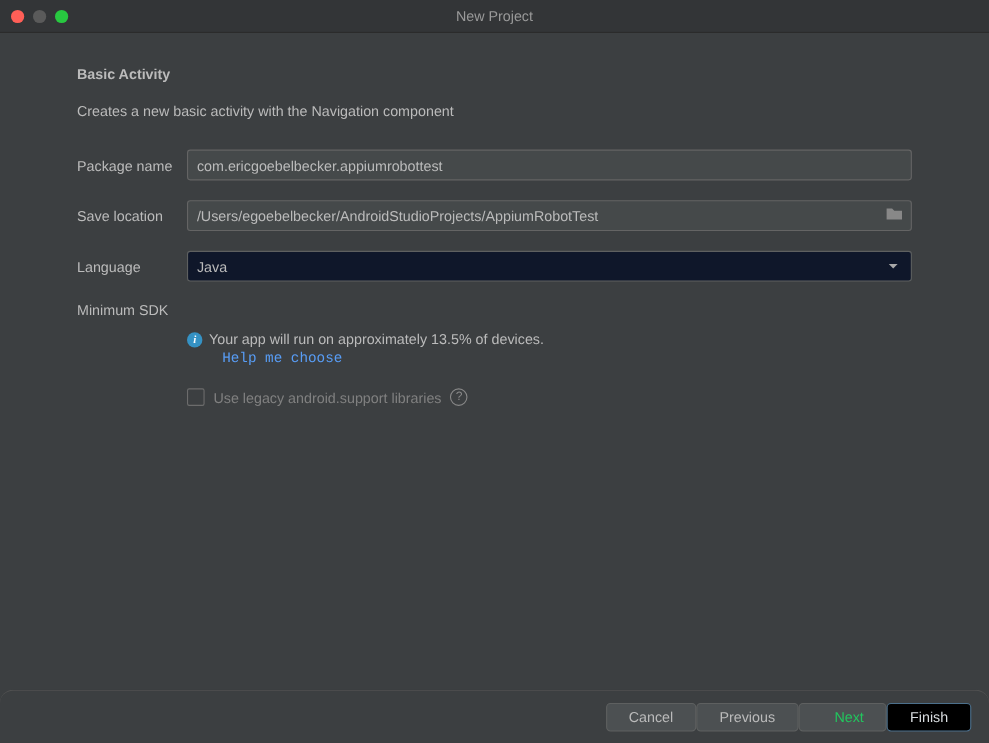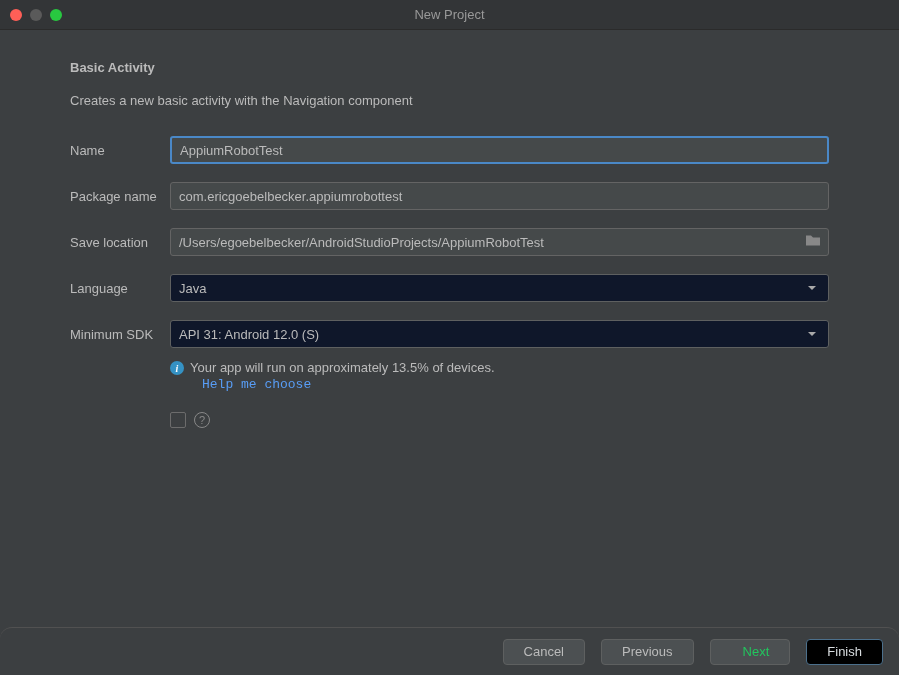--- a/index.html
+++ b/index.html
@@ -205,21 +205,21 @@
       position: absolute;
       bottom: 0;
       left: 0;
       right: 0;
       height: 48px;
       border-top: 1px solid #515151;
       display: flex;
       align-items: center;
       justify-content: flex-end;
       padding: 0 16px;
-      gap: 16px;
+      gap: 0;
       border-radius: 12px;
     }
     .btn {
       height: 26px;
       padding: 0 20px;
       border-radius: 4px;
       border: 1px solid #5e6060;
       background: #4c5052;
       color: #bbbbbb;
       font-size: 13px;
@@ -248,26 +248,20 @@
     <div class="traffic-light tl-min"></div>
     <div class="traffic-light tl-max"></div>
   </div>
   <div class="title">New Project</div>
 </div>
 
 <div class="content">
   <div class="heading">Basic Activity</div>
   <div class="description">Creates a new basic activity with the Navigation component</div>
 
-  <div class="form-row">
-    <div class="form-label">Name</div>
-    <div class="form-field">
-      <input class="text-input focused" value="AppiumRobotTest" style="">
-    </div>
-  </div>
 
   <div class="form-row">
     <div class="form-label">Package name</div>
     <div class="form-field">
       <input class="text-input" value="com.ericgoebelbecker.appiumrobottest" style="">
     </div>
   </div>
 
   <div class="form-row">
     <div class="form-label">Save location</div>
@@ -286,42 +280,37 @@
     <div class="form-field">
       <div class="select-input">
         <span>Java</span>
         <span class="chevron-down"></span>
       </div>
     </div>
   </div>
 
   <div class="form-row">
     <div class="form-label">Minimum SDK</div>
-    <div class="form-field">
-      <div class="select-input">
-        <span>API 31: Android 12.0 (S)</span>
-        <span class="chevron-down"></span>
-      </div>
-    </div>
   </div>
 
   <div class="info-section">
     <div class="info-row">
       <div class="info-icon">i</div>
       <div class="info-text">
         <span>Your app will run on approximately</span>
         <span class="bold">13.5%</span>
         <span>of devices.</span>
       </div>
     </div>
     <span class="help-link">Help me choose</span>
   </div>
 
   <div class="checkbox-row">
     <div class="checkbox"></div>
+    <span class="checkbox-label">Use legacy android.support libraries</span>
     <span class="help-circle">?</span>
   </div>
 </div>
 
 <div class="footer">
   <div class="btn">Cancel</div>
   <div class="btn">Previous</div>
   <div class="btn disabled">Next</div>
   <div class="btn primary">Finish</div>
 </div>

